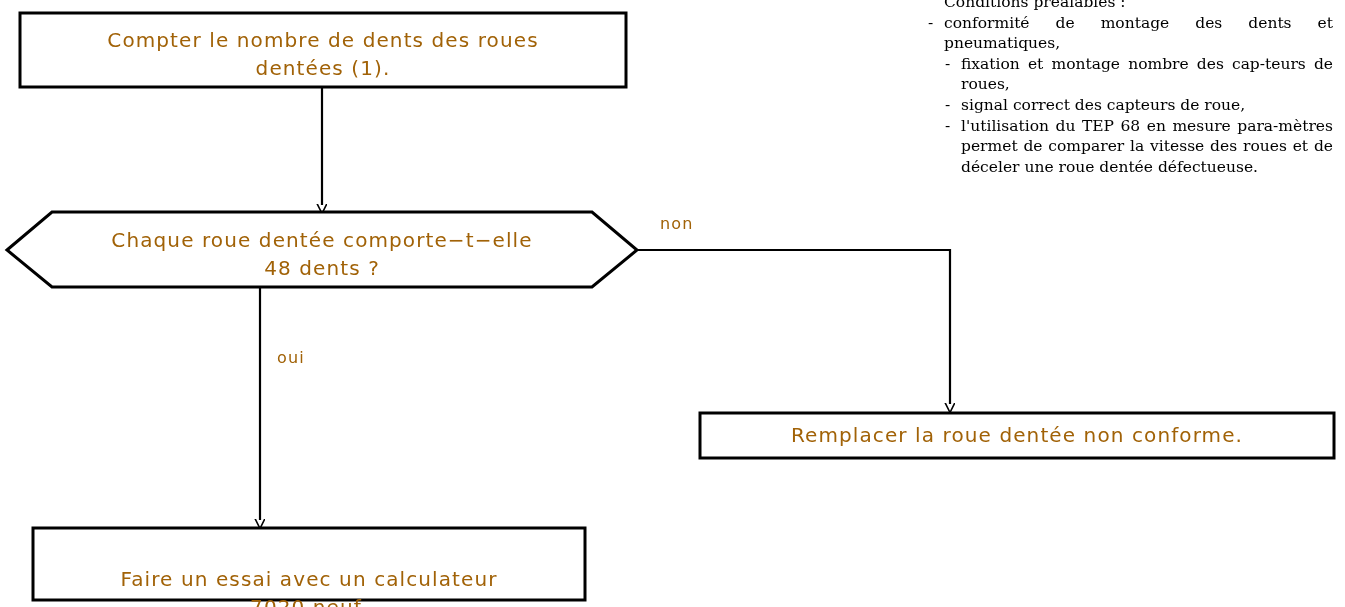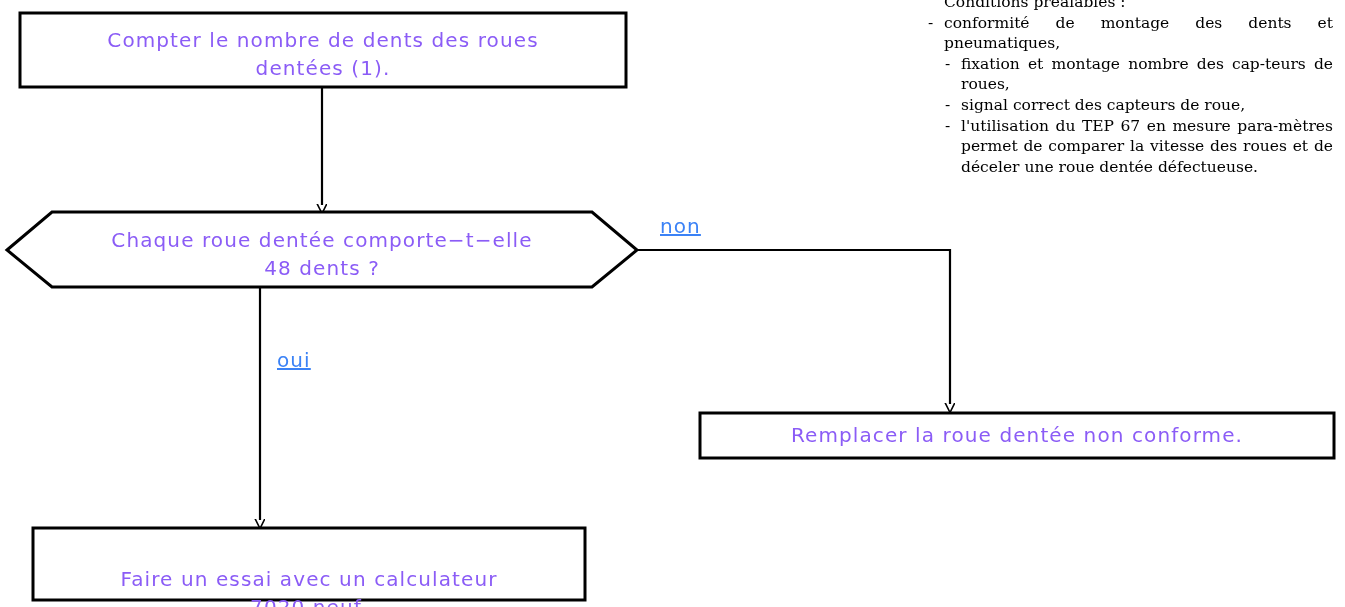--- a/index.html
+++ b/index.html
@@ -25,31 +25,30 @@
     width: 1345px;
     height: 607px;
   }
   .node-text {
     position: absolute;
     text-align: center;
     font-family: "DejaVu Sans", sans-serif;
     font-size: 20px;
     line-height: 1.42;
     letter-spacing: 1.1px;
-    color: #8b5cf6;
+    color: #a16207;
     white-space: pre-line;
     pointer-events: none;
   }
   .edge-label {
     position: absolute;
     font-family: "DejaVu Sans", sans-serif;
-    font-size: 20px;
+    font-size: 16px;
     letter-spacing: 1.1px;
-    color: #3b82f6;
-    text-decoration: underline;
+    color: #a16207;
   }
   #box-count-teeth-label { left: 20px; top: 26px; width: 606px; }
 
   
   #decision-48-teeth-label { left: 7px; top: 226px; width: 630px; }
 
   
   #box-replace-label { left: 700px; top: 421px; width: 634px; }
 
   
@@ -146,18 +145,18 @@
         <li class="lvl2">
           <span class="bullet">-</span>
           <span class="body">fixation et montage nombre des cap-teurs de roues,</span>
         </li>
         <li class="lvl2">
           <span class="bullet">-</span>
           <span class="body">signal correct des capteurs de roue,</span>
         </li>
         <li class="lvl2">
           <span class="bullet">-</span>
-          <span class="body">l'utilisation du TEP 67 en mesure para-mètres permet de comparer la vitesse des roues et de déceler une roue dentée défectueuse.</span>
+          <span class="body">l'utilisation du TEP 68 en mesure para-mètres permet de comparer la vitesse des roues et de déceler une roue dentée défectueuse.</span>
         </li>
       </ul>
   </div>
 
 </div>
 
 </body></html>

